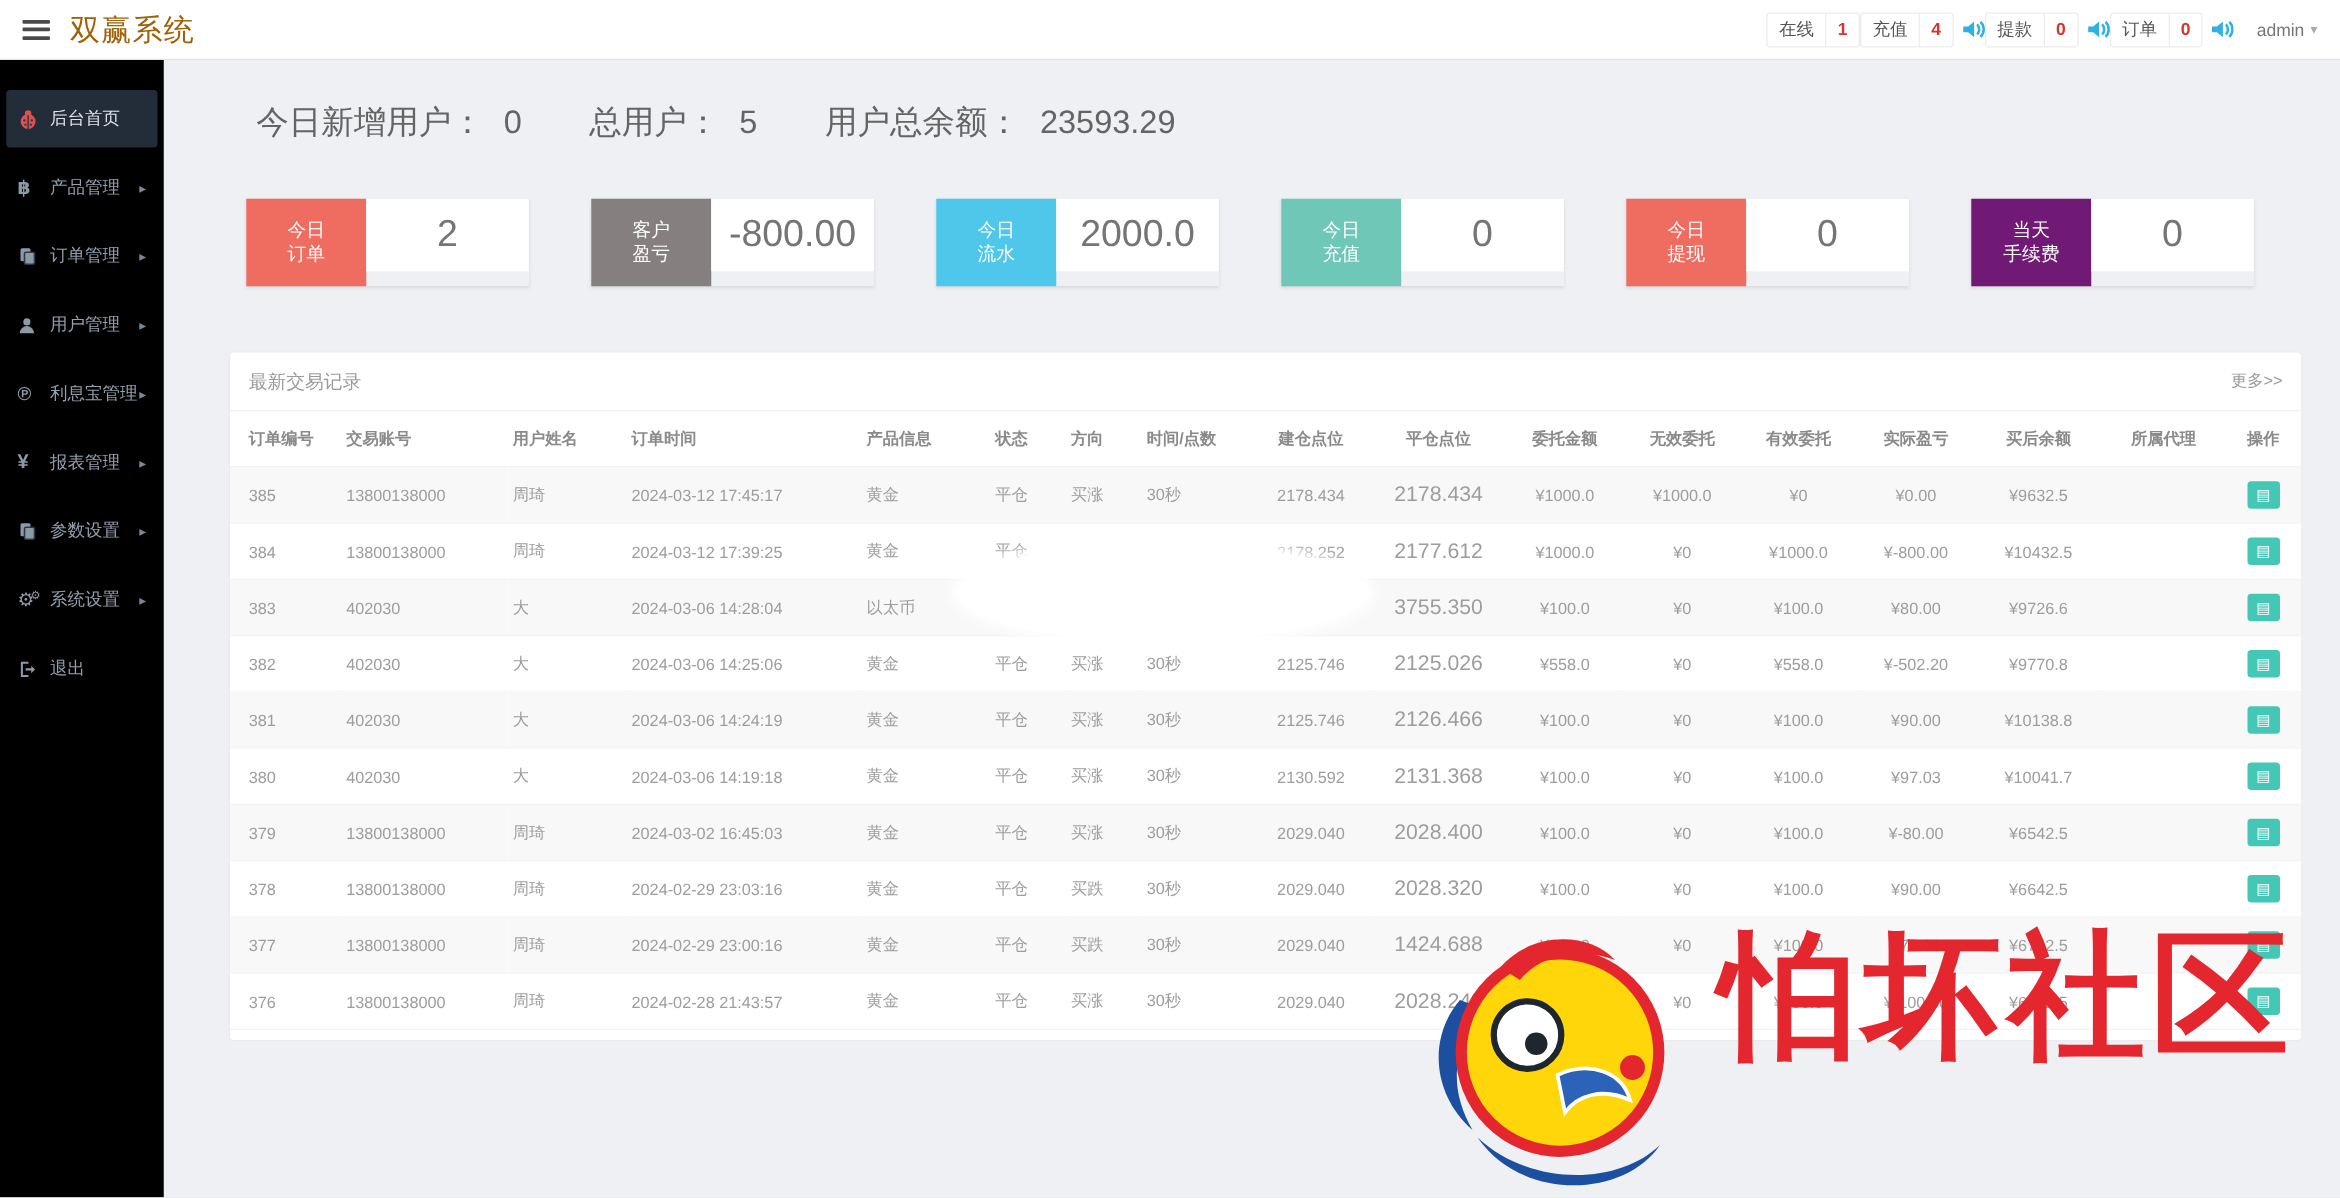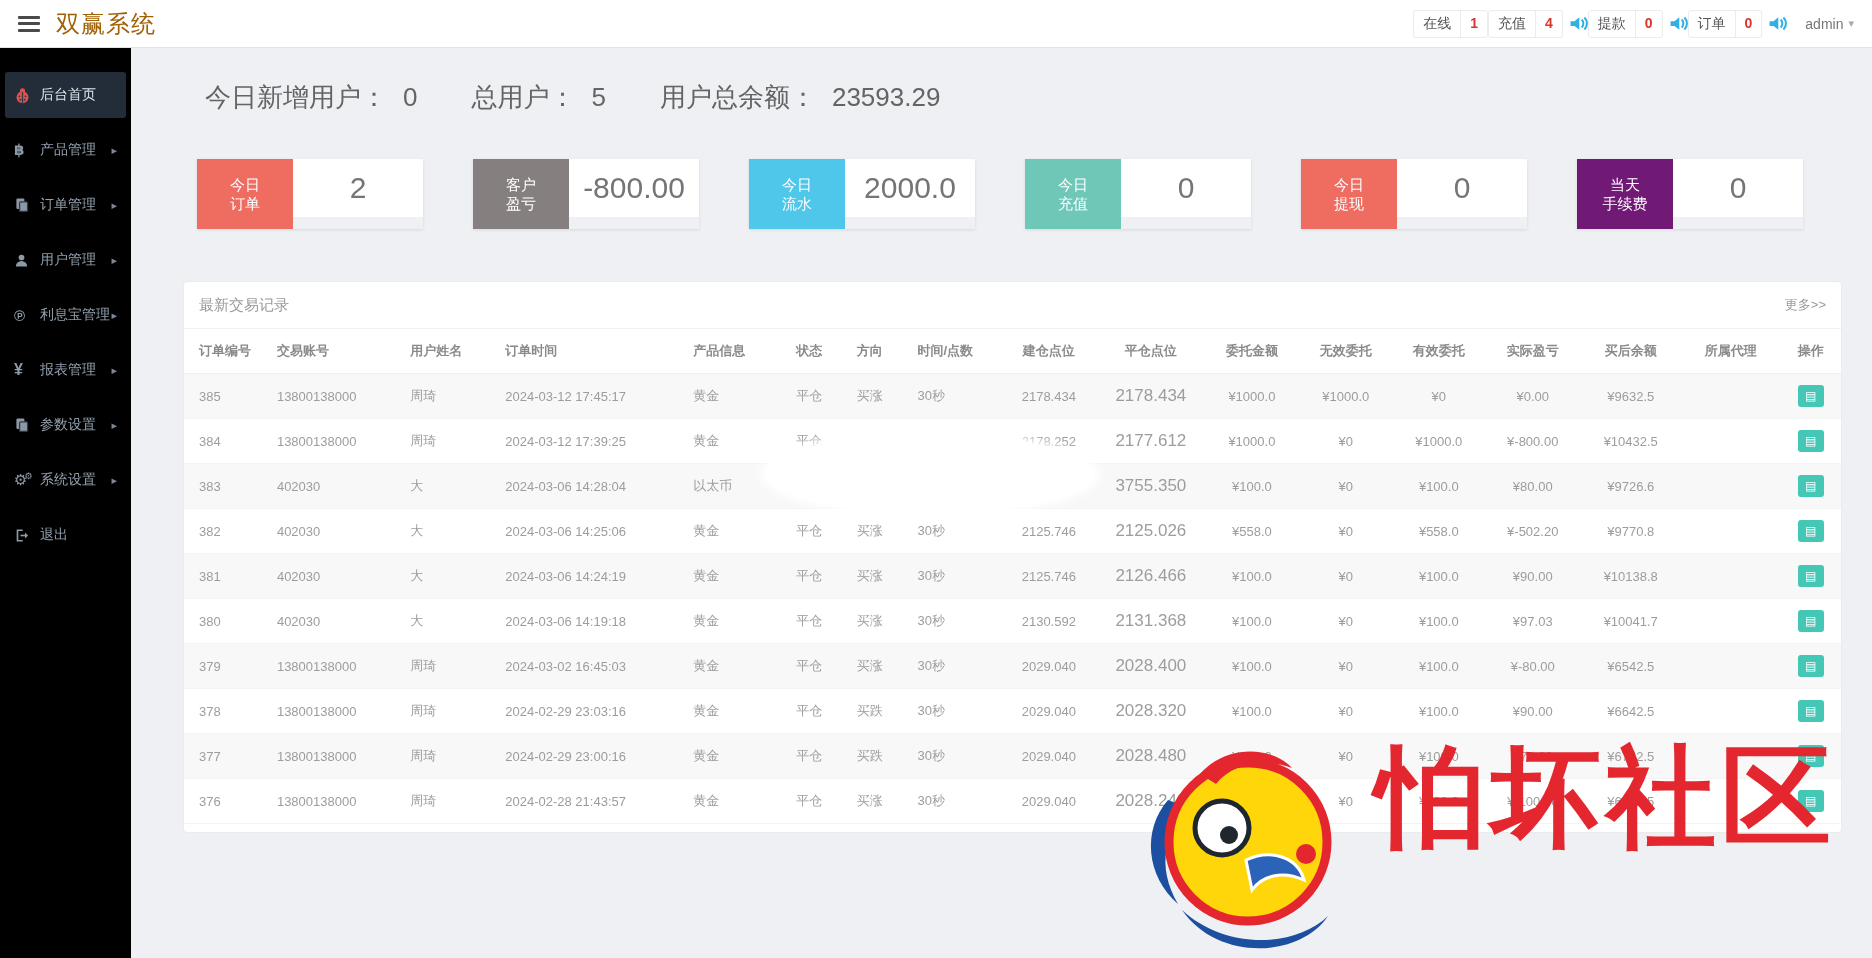--- a/index.html
+++ b/index.html
@@ -490,21 +490,21 @@
             <tr class="stripe">
               <td class="al pl">377</td>
               <td class="al">13800138000</td>
               <td class="al">周琦</td>
               <td class="al">2024-02-29 23:00:16</td>
               <td class="al">黄金</td>
               <td class="al">平仓</td>
               <td class="al green">买跌</td>
               <td class="al">30秒</td>
               <td class="ac">2029.040</td>
-              <td class="ac green big">2028.480</td>
+              <td class="ac green big">1424.688</td>
               <td class="ac red">¥100.0</td>
               <td class="ac red">¥0</td>
               <td class="ac red">¥100.0</td>
               <td class="ac red">¥70.00</td>
               <td class="ac red">¥6742.5</td>
               <td class="ac"></td>
               <td class="ac"><button class="op-btn">▤</button></td>
             </tr>
             <tr>
               <td class="al pl">376</td>

